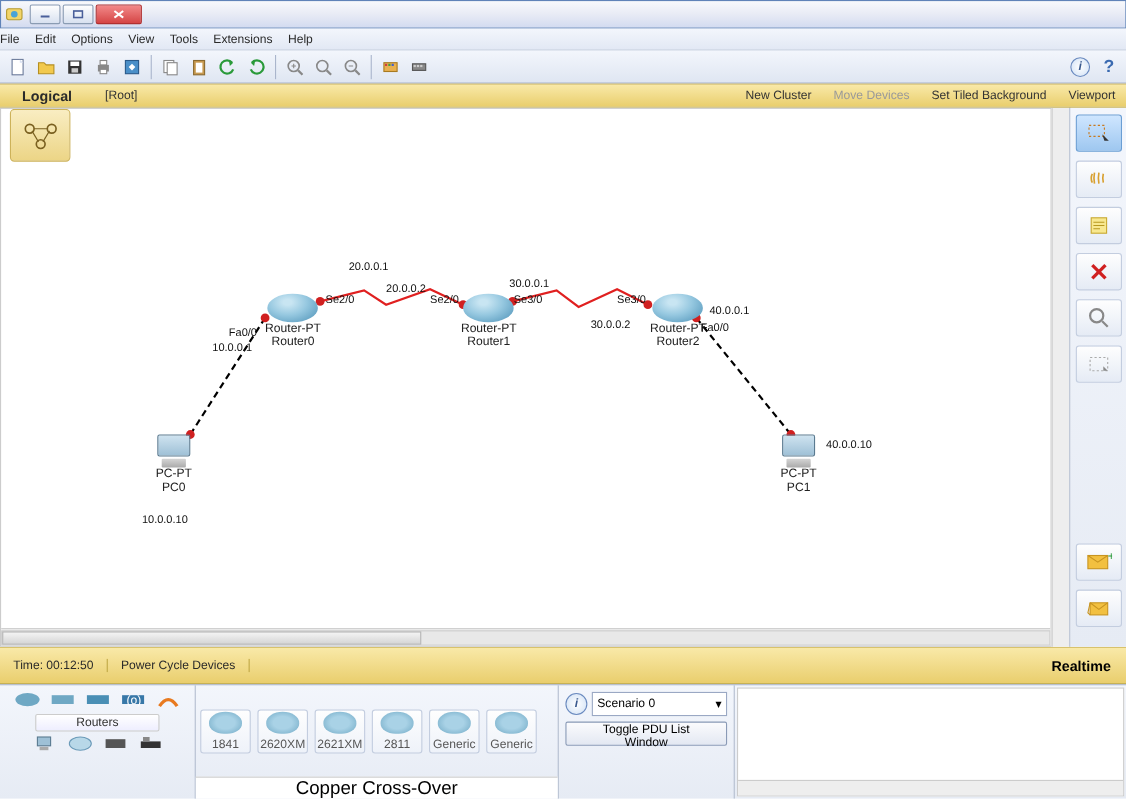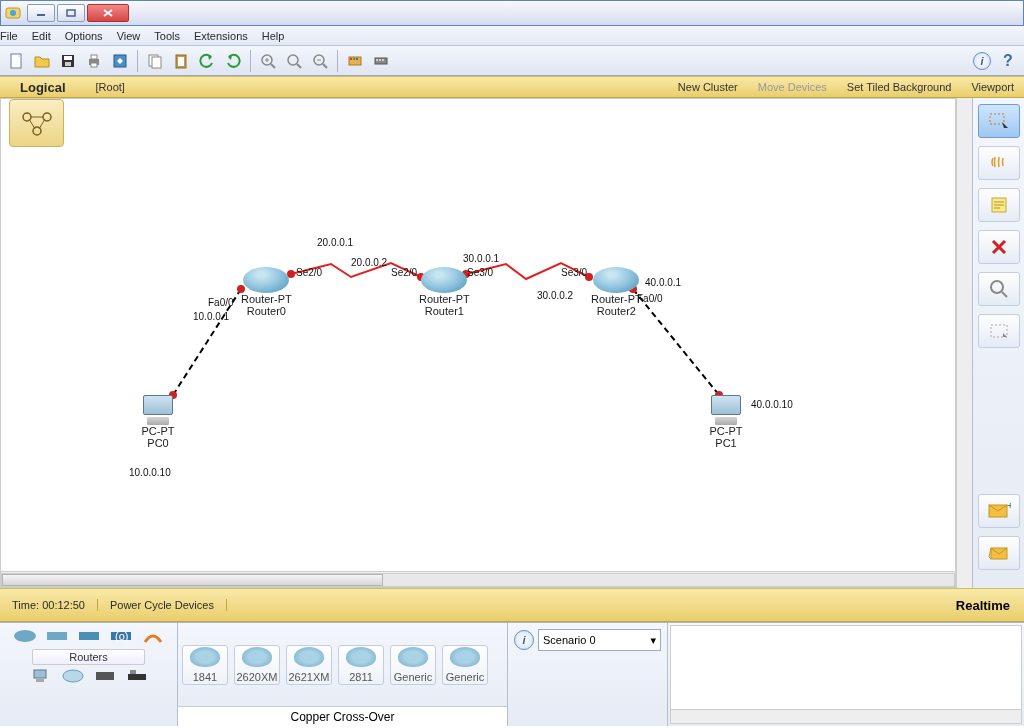--- a/index.html
+++ b/index.html
@@ -55,21 +55,21 @@
 
 .bottom { height: 104px; background: linear-gradient(to bottom, #f3f6fc, #e6ebf4); border-top: 1px solid #aab5cc; display: flex; }
 .devcat { width: 178px; border-right: 1px solid #b3becf; display: flex; flex-direction: column; align-items: center; padding: 4px; }
 .devcat-row { display: flex; gap: 6px; margin-bottom: 2px; }
 .dev-ico { width: 26px; height: 18px; display:flex; align-items:center; justify-content:center; }
 .devcat .label { font-size: 11px; color: #333; border:1px solid #ccc; padding: 1px 36px; background: linear-gradient(#fff,#eef); margin: 2px 0; border-radius:2px; }
 .devlist { flex: 0 0 330px; display: flex; flex-direction: column; border-right: 1px solid #b3becf; }
 .devlist-row { flex:1; display: flex; align-items: center; gap: 6px; padding: 4px; overflow:hidden; }
 .dev-item { width: 46px; height: 40px; border: 1px solid #c3cddf; background: linear-gradient(#fefefe,#eef2f9); border-radius: 3px; display: flex; flex-direction: column; align-items: center; justify-content: center; font-size: 8px; color:#555; cursor: pointer; }
 .dev-item .shape { width: 30px; height: 20px; background: radial-gradient(#a9d2e6 40%, #6fa8c4); border-radius: 50% 50% 45% 45%; margin-bottom: 4px; }
-.devlist-status { height: 20px; border-top:1px solid #ccc; display:flex; align-items:center; justify-content:center; background:#fff; font-size:12px; }
+.devlist-status { height: 20px; border-top:1px solid #ccc; display:flex; align-items:center; justify-content:center; background:#fff; font-size:17px; }
 .scenario-panel { width: 160px; padding: 6px; display:flex; flex-direction:column; gap:5px; border-right:1px solid #b3becf; }
 .scen-row { display:flex; align-items:center; gap:4px; }
 .scen-select { flex:1; height:22px; border:1px solid #9aa8c4; background:#fff; padding: 0 4px; display:flex; align-items:center; justify-content:space-between; }
 .pbtn { height:22px; padding:0 12px; border:1px solid #8a9ab6; background:linear-gradient(#fbfbfd,#e3e8f2); cursor:pointer; border-radius:2px; font-size:11px; }
 .pdu-panel { flex:1; display:flex; flex-direction:column; }
 .pdu-head { height:20px; border-bottom:1px solid #ccc; display:flex; align-items:center; padding: 0 4px; gap: 12px; color:#444; font-size: 11px; }
 .pdu-body { flex:1; background:#fff; border:1px solid #ccc; margin:2px; position:relative; }
 .pdu-body .hsb { position:absolute; left:0; right:0; bottom:0; height:14px; background:#eee; border-top:1px solid #ccc;}
 
 
@@ -495,20 +495,21 @@
   </div>
 
   <div class="scenario-panel">
     <div class="scen-row">
       <div class="info-icon" style="width:20px;height:20px;">i</div>
       <div class="scen-select">
         <span>Scenario 0</span>
         <span>▾</span>
       </div>
     </div>
+    <button class="pbtn" style="width:100%;">Toggle PDU List Window</button>
   </div>
 
   <div class="pdu-panel">
     <div class="pdu-body">
         <div class="hsb"></div>
       </div>
   </div>
 </div>
 
 </body></html>

